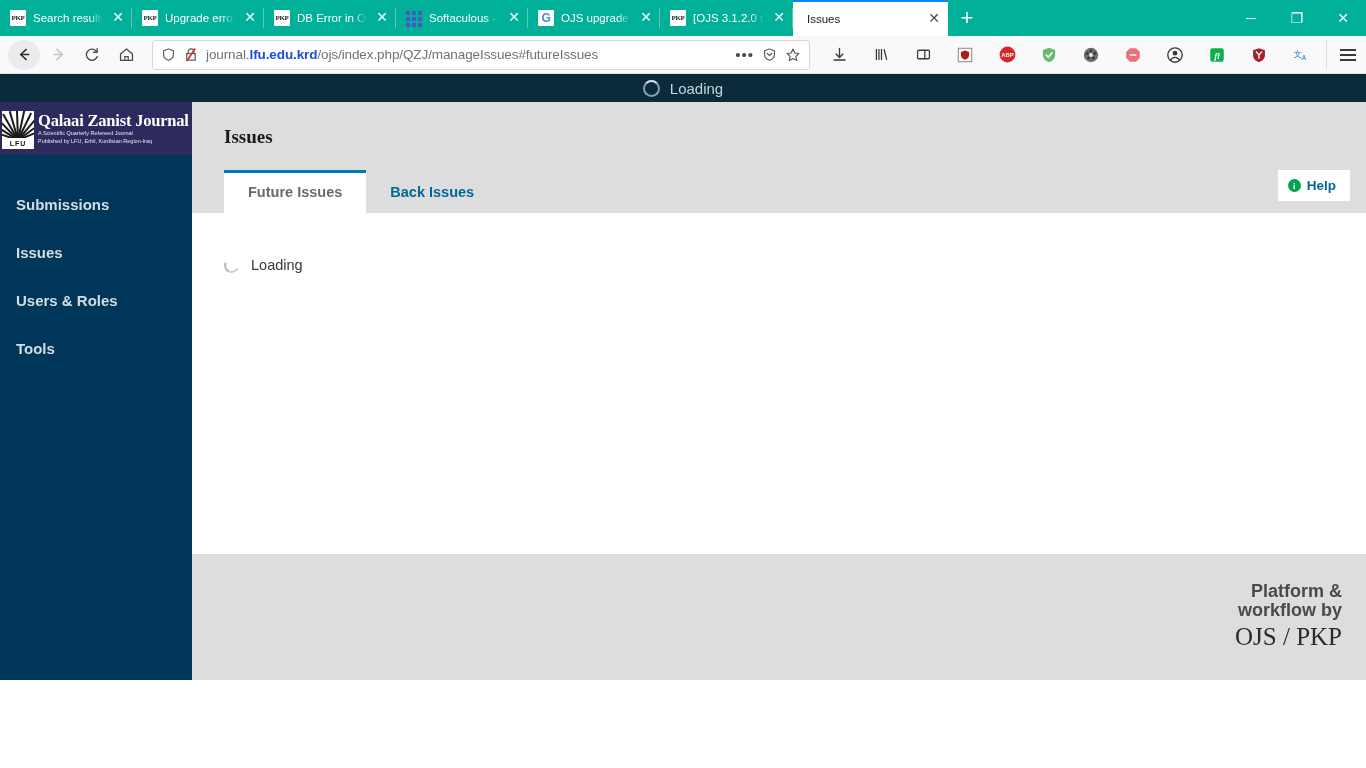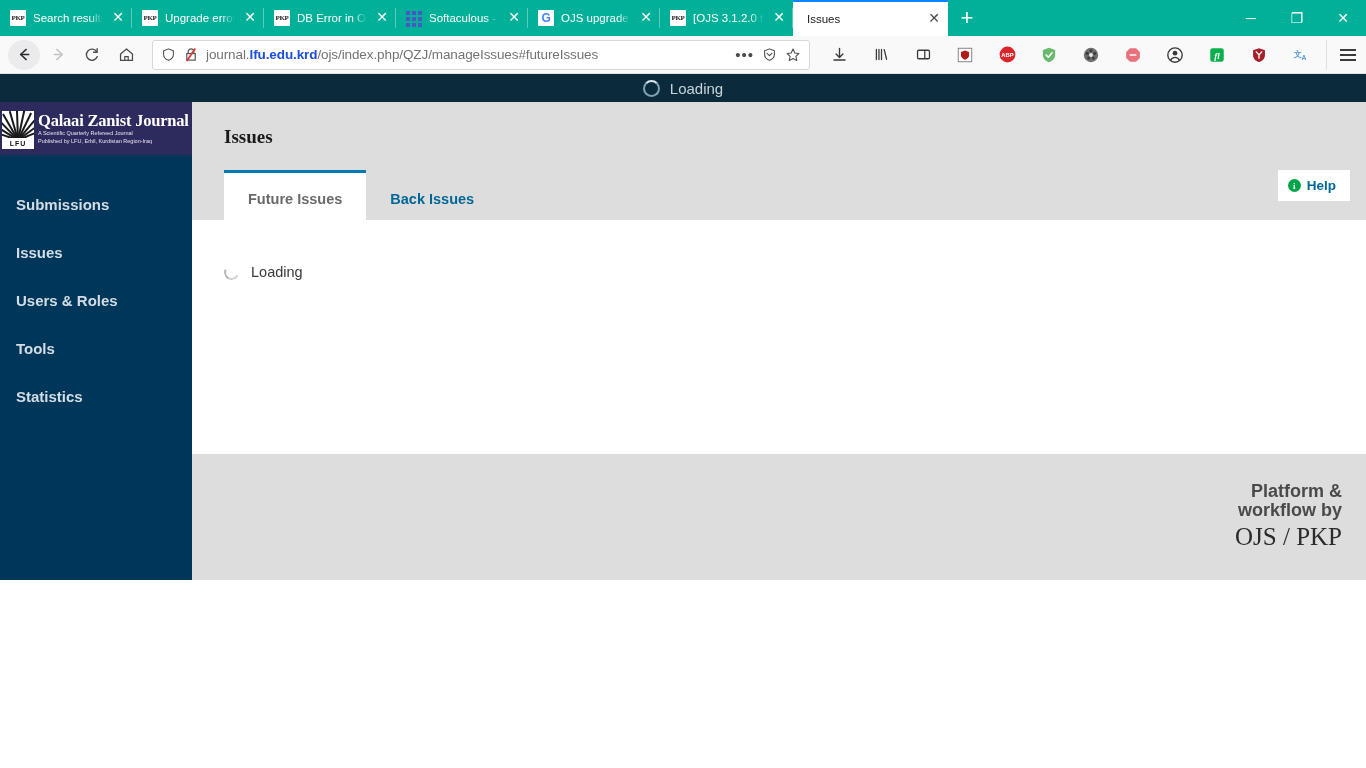--- a/index.html
+++ b/index.html
@@ -159,21 +159,21 @@
   .hamburger {
     width: 32px; height: 30px;
     display: flex; flex-direction: column; align-items: center; justify-content: center; gap: 3px;
     margin-left: 8px;
     border-left: 1px solid #e0e0e2;
     padding-left: 10px;
   }
   .hamburger span { display: block; width: 16px; height: 2px; background: #3a3a3c; }
 
   
-  .page { height: 506px; display: flex; flex-direction: column; background: #fff; }
+  .page { height: 606px; display: flex; flex-direction: column; background: #fff; }
   .loadbar {
     height: 28px;
     background: #0b2b3c;
     display: flex;
     align-items: center;
     justify-content: center;
     gap: 10px;
   }
   .loadbar .spinner {
     width: 17px; height: 17px;
@@ -287,21 +287,21 @@
     padding: 14px 24px 13px;
     font-size: 14.5px;
     font-weight: bold;
     color: #006798;
     cursor: pointer;
   }
   .ctab.active {
     background: #fff;
     color: #6a6a6a;
     border-top: 3px solid #007ab2;
-    padding-top: 18px;
+    padding-top: 11px;
   }
   .help-btn {
     position: absolute;
     right: 16px; top: 68px;
     background: #fff;
     padding: 8px 14px 8px 10px;
     display: flex;
     align-items: center;
     gap: 6px;
     font-size: 13.5px;
@@ -594,21 +594,20 @@
           <div class="logo-sub1">A Scientific Quarterly Refereed Journal</div>
           <div class="logo-sub2">Published by LFU, Erbil, Kurdistan Region-Iraq</div>
         </div>
       </div>
 
       <nav class="nav">
         <a class="nav-item" href="#">Submissions</a>
         <a class="nav-item" href="#">Issues</a>
         <a class="nav-item" href="#">Users &amp; Roles</a>
         <a class="nav-item" href="#">Tools</a>
-        <a class="nav-item" href="#">Statistics</a>
       </nav>
     </div>
 
     <div class="content">
       <div class="content-header">
         <div class="page-title">Issues</div>
       </div>
 
       <div class="tabs-row">
         <div class="ctab active">Future Issues</div>

